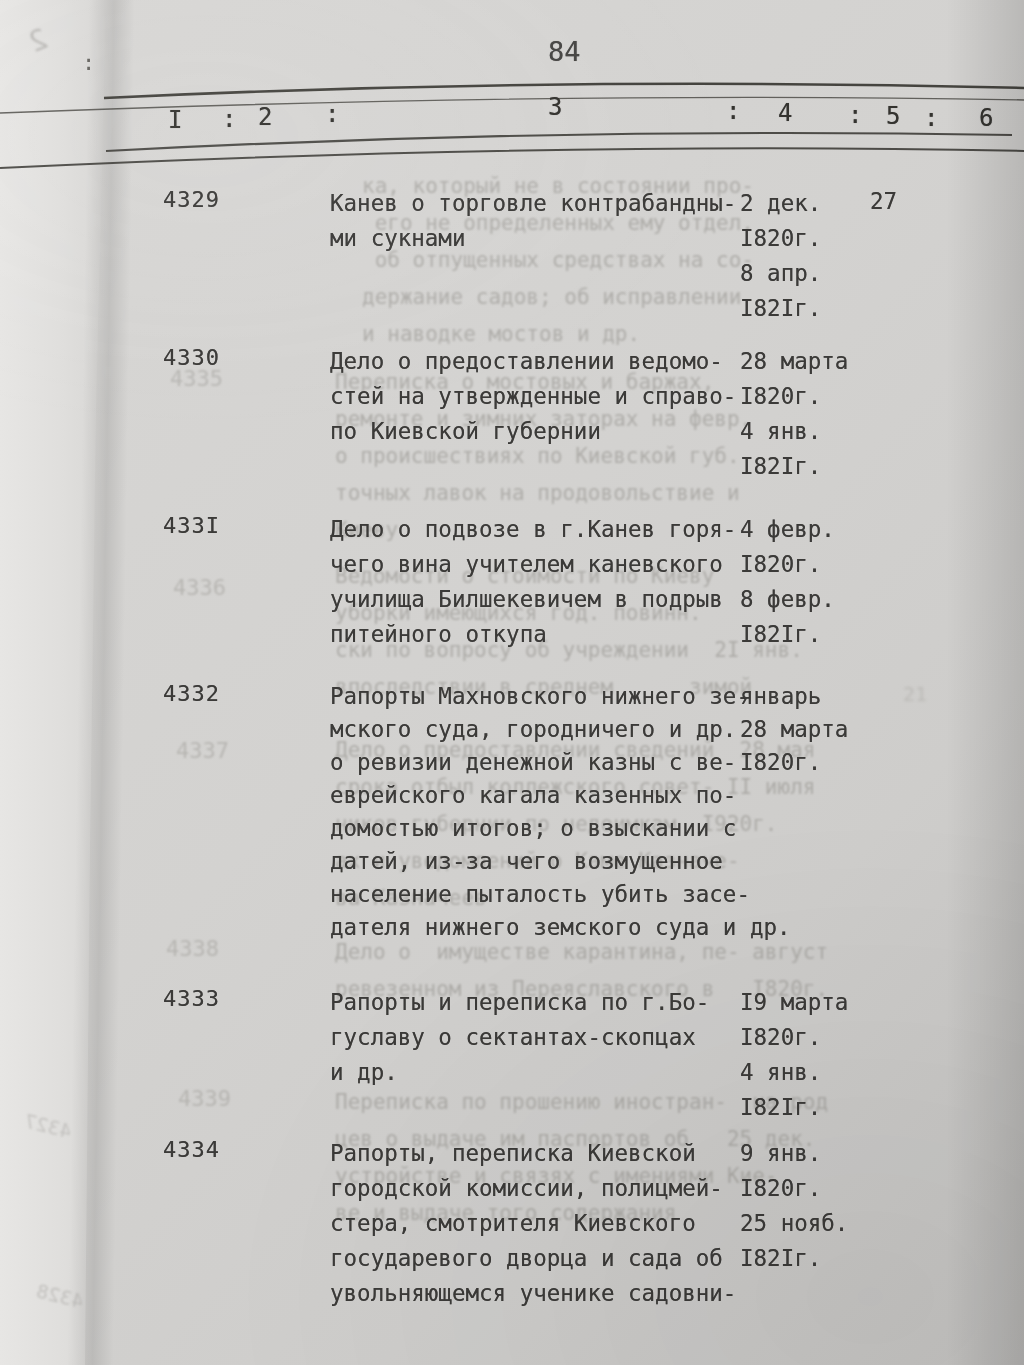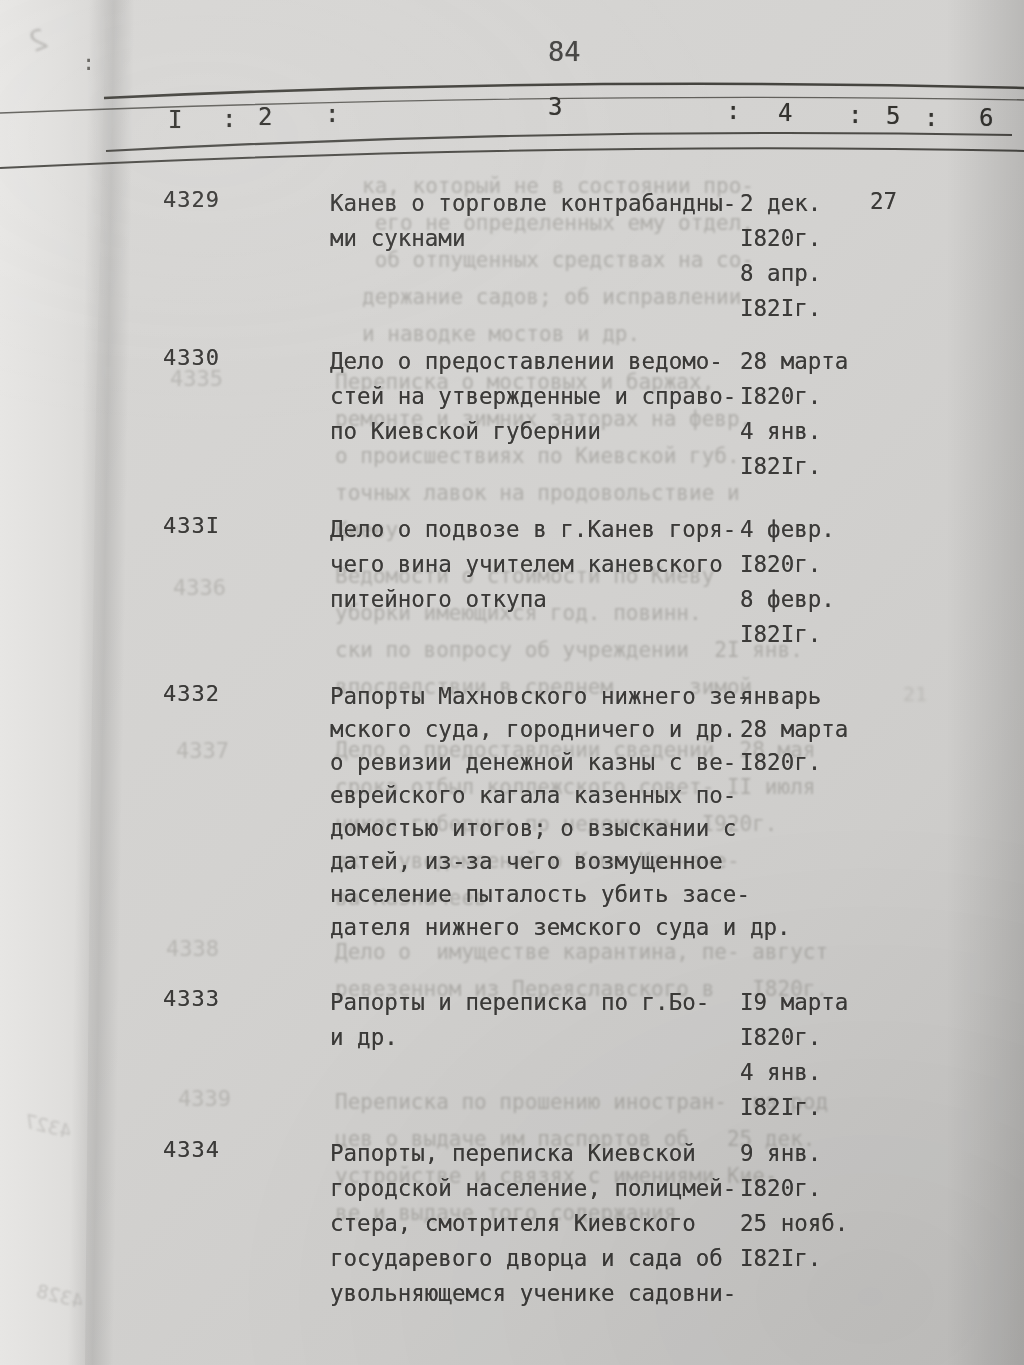--- a/index.html
+++ b/index.html
@@ -117,37 +117,37 @@
   </div>
 
   <div class="entry e1">
     <span class="num">4330</span>
     <div class="desc"><div>Дело о предоставлении ведомо-</div><div>стей на утвержденные и справо-</div><div>по Киевской губернии</div></div>
     <div class="dates"><div>28 марта</div><div>I820г.</div><div>4 янв.</div><div>I82Iг.</div></div>
   </div>
 
   <div class="entry e2">
     <span class="num">433I</span>
-    <div class="desc"><div>Дело о подвозе в г.Канев горя-</div><div>чего вина учителем каневского</div><div>питейного откупа</div></div>
+    <div class="desc"><div>Дело о подвозе в г.Канев горя-</div><div>чего вина учителем каневского</div><div>училища Билшекевичем в подрыв</div><div>питейного откупа</div></div>
     <div class="dates"><div>4 февр.</div><div>I820г.</div><div>8 февр.</div><div>I82Iг.</div></div>
   </div>
 
   <div class="entry e3">
     <span class="num">4332</span>
     <div class="desc"><div>Рапорты Махновского нижнего зе-</div><div>мского суда, городничего и др.</div><div>о ревизии денежной казны с ве-</div><div>еврейского кагала казенных по-</div><div>домостью итогов; о взыскании с</div><div>датей, из-за чего возмущенное</div><div>население пыталость убить засе-</div><div>дателя нижнего земского суда и др.</div></div>
     <div class="dates"><div>январь</div><div>28 марта</div><div>I820г.</div></div>
   </div>
 
   <div class="entry e4">
     <span class="num">4333</span>
-    <div class="desc"><div>Рапорты и переписка по г.Бо-</div><div>и др.</div></div>
+    <div class="desc"><div>Рапорты и переписка по г.Бо-</div><div>гуславу о сектантах-скопцах</div><div>и др.</div></div>
     <div class="dates"><div>I9 марта</div><div>I820г.</div><div>4 янв.</div><div>I82Iг.</div></div>
   </div>
 
   <div class="entry e5">
     <span class="num">4334</span>
-    <div class="desc"><div>Рапорты, переписка Киевской</div><div>городской население, полицмей-</div><div>стера, смотрителя Киевского</div><div>государевого дворца и сада об</div><div>увольняющемся ученике садовни-</div></div>
+    <div class="desc"><div>Рапорты, переписка Киевской</div><div>городской комиссии, полицмей-</div><div>стера, смотрителя Киевского</div><div>государевого дворца и сада об</div><div>увольняющемся ученике садовни-</div></div>
     <div class="dates"><div>9 янв.</div><div>I820г.</div><div>25 нояб.</div><div>I82Iг.</div></div>
   </div>
 
   <div class="right-shade"></div>
   <div class="grain"></div>
 </div>
 
 </body></html>

